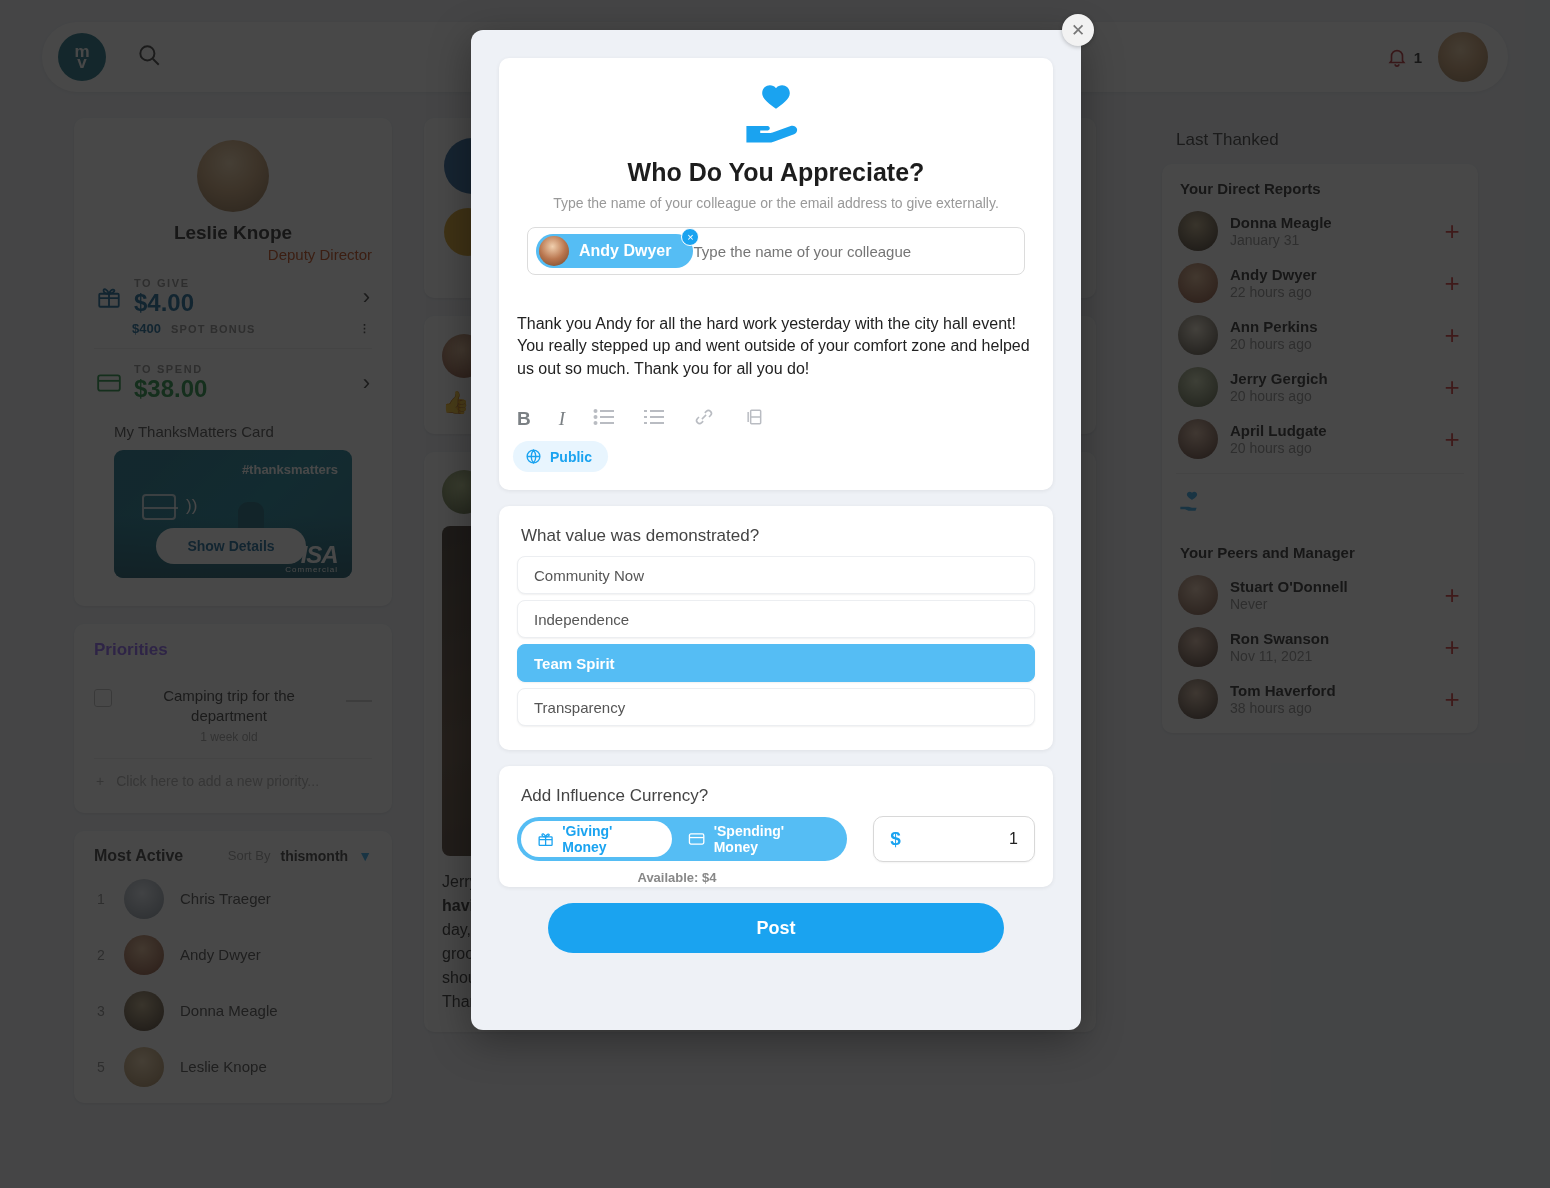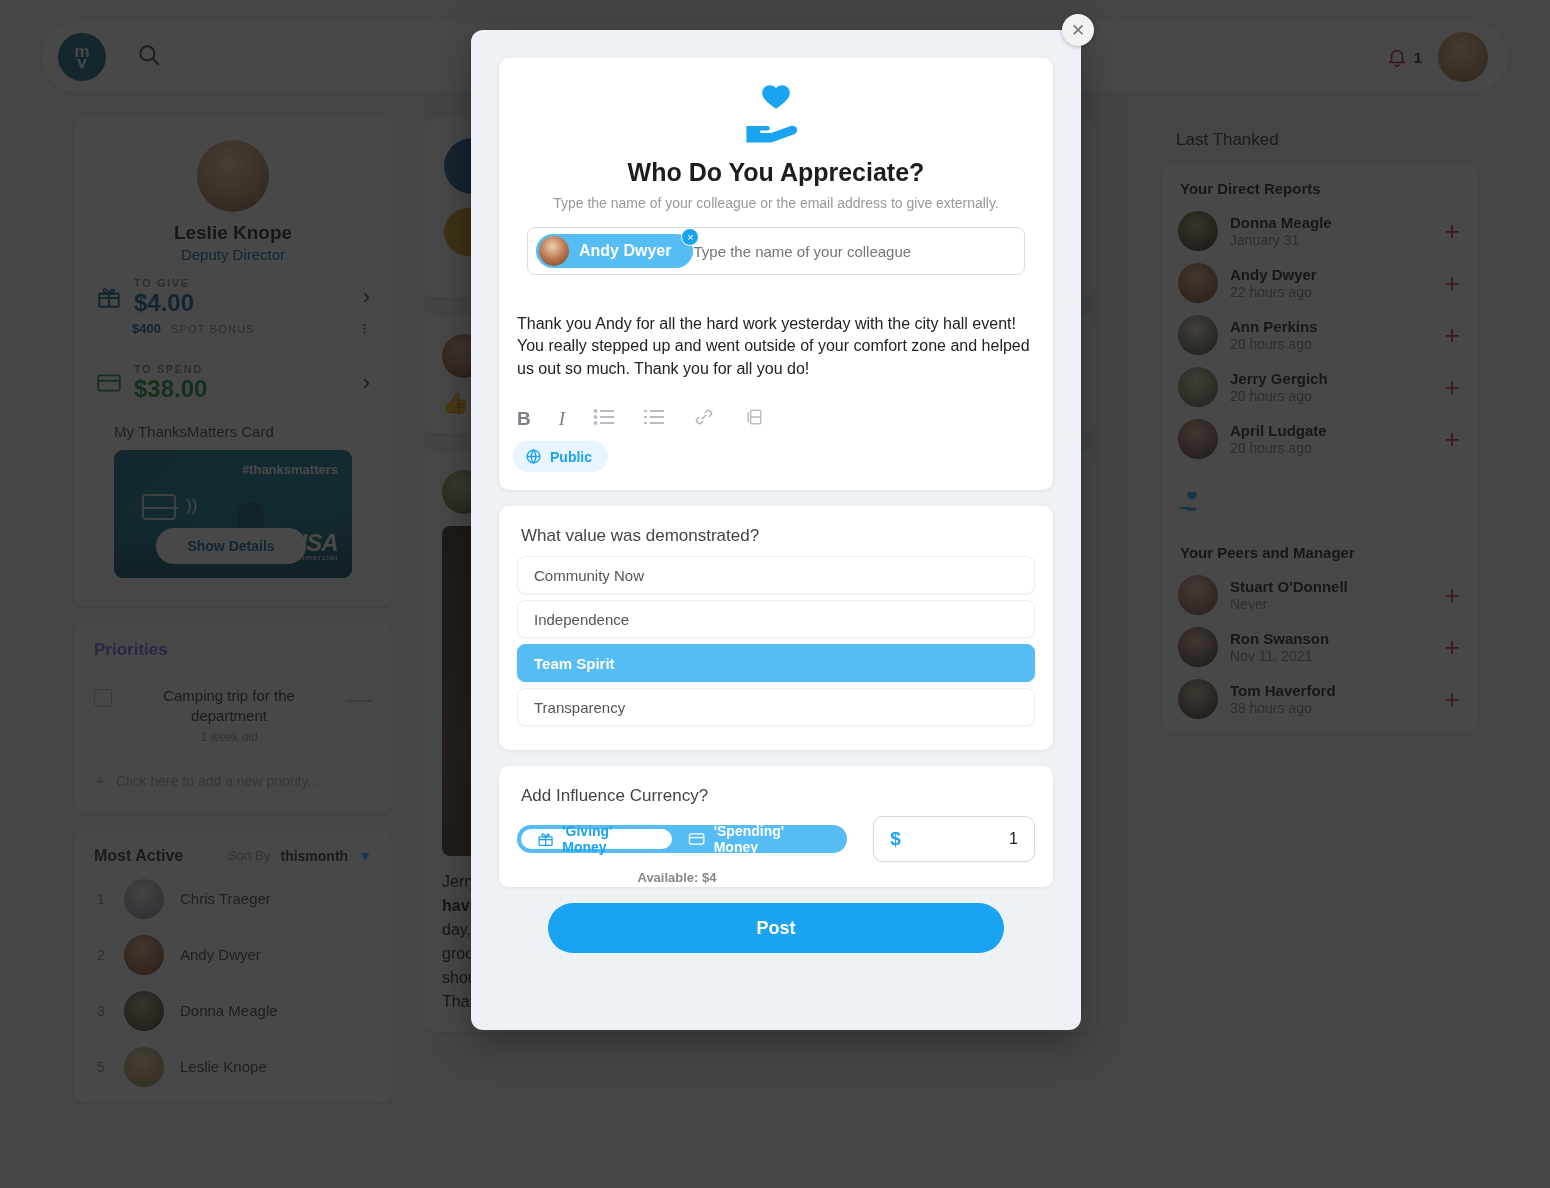--- a/index.html
+++ b/index.html
@@ -69,57 +69,57 @@
     margin-bottom: 18px;
   }
 
   
   .profile-card { padding: 22px 20px 10px; text-align: center; }
   .profile-av {
     width: 72px; height: 72px; border-radius: 50%; margin: 0 auto 10px;
     background: radial-gradient(circle at 45% 32%, #f0d3a8 0%, #caa070 45%, #7d5f3c 100%);
   }
   .profile-name { font-size: 19px; font-weight: 700; color: #222; }
-  .profile-role { font-size: 15px; color: #0369a1; margin-top: 2px; }
+  .profile-role { font-size: 15px; color: #c2410c; margin-top: 2px; text-align: right; }
   .bal-row {
     display: flex; align-items: center; padding: 14px 2px 4px; gap: 12px;
   }
   .bal-icon { width: 26px; height: 26px; color: #0b5f94; flex: 0 0 26px; }
   .bal-icon.green { color: #1a8f3c; }
   .bal-text { flex: 1; text-align: left; }
   .bal-label { font-size: 11px; letter-spacing: 1.6px; color: #888; font-weight: 600; }
   .bal-amt { font-size: 24px; font-weight: 700; color: #0b5f94; }
   .bal-amt.green { color: #1a8f3c; }
   .chev { color: #333; font-size: 22px; font-weight: 300; }
   .bonus-row {
     display: flex; align-items: center; gap: 10px;
     padding: 0 2px 12px; font-size: 11px;
     border-bottom: 1px solid #eee;
   }
   .bonus-amt { color: #0b5f94; font-weight: 700; font-size: 13px; }
-  .bonus-lbl { color: #888; letter-spacing: 1.2px; font-weight: 400; flex:1; text-align:left;}
+  .bonus-lbl { color: #888; letter-spacing: 1.2px; font-weight: 700; flex:1; text-align:left;}
   .kebab { color:#333; font-weight:700; letter-spacing:0; }
 
   .tm-title { font-size: 15px; color: #444; padding: 16px 20px 10px; text-align: left; }
   .tm-card {
     margin: 0 20px 18px; height: 128px; border-radius: 9px; position: relative;
     background: linear-gradient(135deg, #0e6b86 0%, #0d7b93 55%, #116a84 100%);
     overflow: hidden;
   }
   .tm-hash { position: absolute; right: 14px; top: 12px; color: #fff; font-size: 13px; font-weight: 700;}
   .tm-chip { position:absolute; left: 28px; top: 44px; width: 34px; height: 26px;
     border: 2px solid rgba(255,255,255,.75); border-radius: 4px; }
   .tm-chip:before { content:""; position:absolute; left:0; top:11px; width:34px; height:2px; background:rgba(255,255,255,.75);}
   .tm-wifi { position:absolute; left: 72px; top: 46px; color:#fff; font-size: 17px; }
   .tm-btn {
     position:absolute; left: 42px; bottom: 14px; width: 150px; height: 36px;
     background: #fff; border-radius: 18px; display:flex; align-items:center; justify-content:center;
     color: #0b5f94; font-weight: 700; font-size: 14px;
   }
-  .tm-visa { position:absolute; right: 14px; bottom: 16px; color:#fff; font-style: italic; font-weight: 800; font-size: 24px; letter-spacing:-1px;}
+  .tm-visa { position:absolute; right: 14px; bottom: 4px; color:#fff; font-style: italic; font-weight: 800; font-size: 24px; letter-spacing:-1px;}
   .tm-visa small { display:block; font-size:8px; font-style:normal; font-weight:400; letter-spacing:1px; text-align:right; margin-top:-4px;}
   .tm-mtn { position:absolute; left:0; bottom:0; width:100%; height:62px;
     background: linear-gradient(to top, rgba(8,72,92,.85), rgba(8,72,92,0)); }
   .tm-person { position:absolute; right:88px; bottom: 24px; width: 26px; height: 52px;
     background:#0a5a72; border-radius: 10px 10px 2px 2px; }
 
   .pri-card { padding: 16px 20px 10px; }
   .pri-title { font-size: 17px; font-weight: 700; color: #8b5cf6; margin-bottom: 26px; }
   .pri-item { display:flex; gap: 14px; align-items:flex-start; padding-bottom: 14px; border-bottom: 1px solid #eee; text-align: center;}
   .pri-box { width: 18px; height: 18px; border:1.5px solid #bbb; border-radius: 3px; margin-top:3px; flex:0 0 18px;}
@@ -228,21 +228,21 @@
   .val-list { padding: 4px 18px 18px;}
   .val-item {
     height: 38px; border-radius: 8px; background:#fff; border:1px solid #eceef1;
     display:flex; align-items:center; padding: 0 16px;
     font-size:15px; color:#555; margin-bottom: 6px;
     box-shadow: 0 1px 2px rgba(0,0,0,.06);
   }
   .val-item.sel { background:#55bdf4; color:#fff; font-weight:700; border-color:#55bdf4;}
   .cur-row { display:flex; align-items:center; gap: 26px; padding: 4px 18px 0;}
   .toggle {
-    display:flex; background:#55bdf4; border-radius: 22px; padding: 4px; height: 28px;
+    display:flex; background:#55bdf4; border-radius: 22px; padding: 4px; height: 44px;
   }
   .tog-opt {
     display:flex; align-items:center; gap:8px; padding: 0 16px; border-radius: 18px;
     font-size:14px; font-weight:700; color:#fff;
   }
   .tog-opt.active { background:#fff; color:#1aa3f0;}
   .amt-box {
     width: 166px; height: 46px; border:1px solid #d8d8d8; border-radius: 10px;
     display:flex; align-items:center; justify-content:space-between; padding: 0 16px;
     background:#fff; box-shadow: 0 1px 2px rgba(0,0,0,.05);

